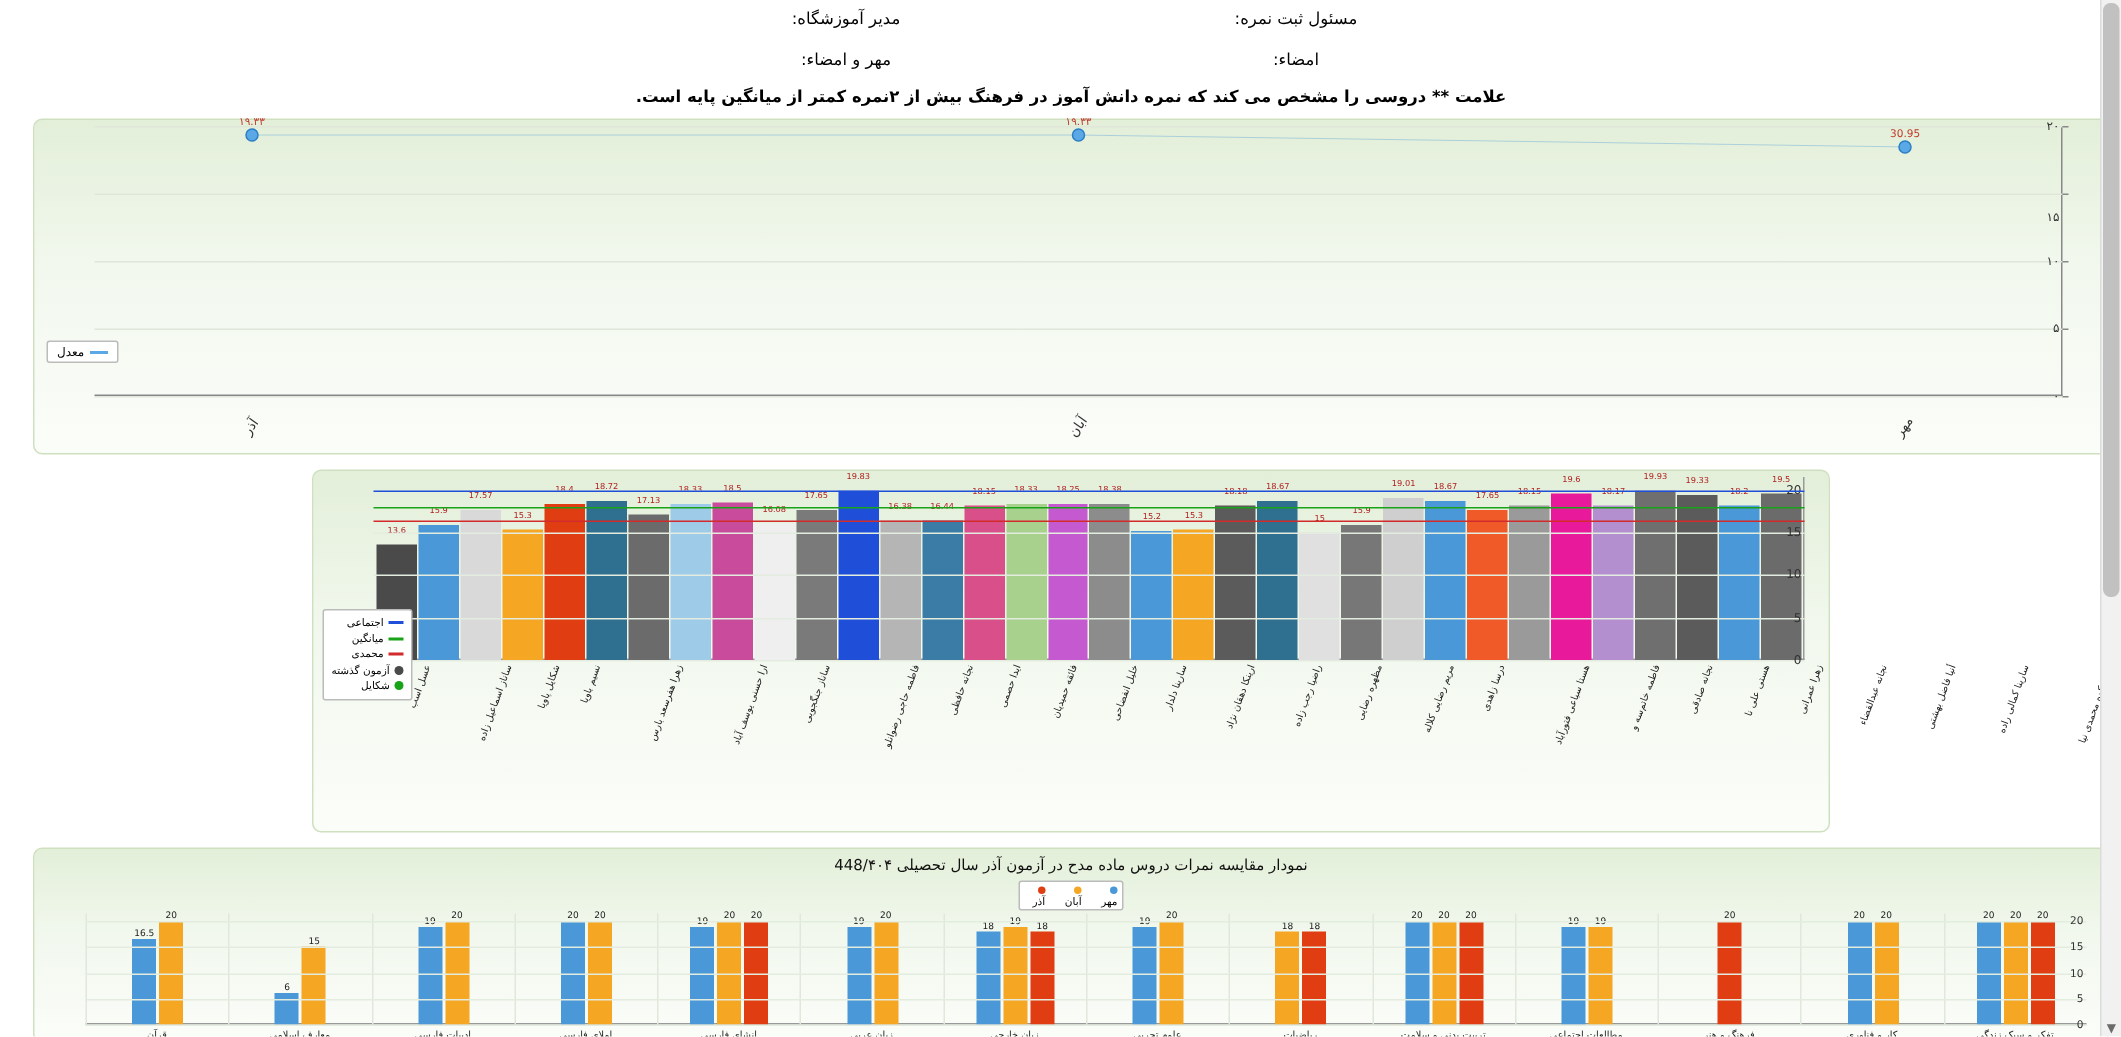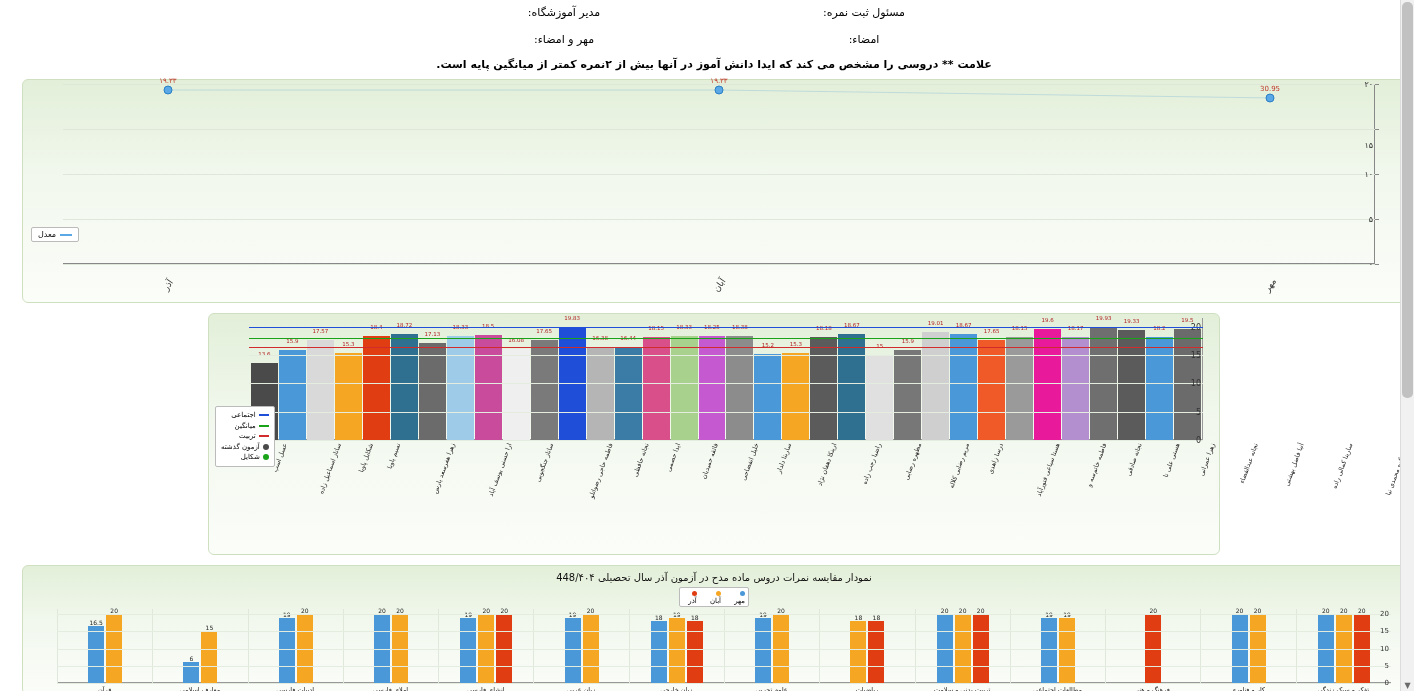--- a/index.html
+++ b/index.html
@@ -79,21 +79,21 @@
   <div class="hdr">
     <div class="hdr-row">
       <div class="hdr-cell">مسئول ثبت نمره:</div>
       <div class="hdr-cell">مدیر آموزشگاه:</div>
     </div>
     <div class="hdr-row" style="margin-top:14px;">
       <div class="hdr-cell">امضاء:</div>
       <div class="hdr-cell">مهر و امضاء:</div>
     </div>
   </div>
-  <div class="note">علامت ** دروسی را مشخص می کند که ایدا دانش آموز در آنها بیش از ۲نمره کمتر از میانگین پایه است.</div>
+  <div class="note">علامت ** دروسی را مشخص می کند که نمره دانش آموز در فرهنگ بیش از ۲نمره کمتر از میانگین پایه است.</div>
 
   <div class="panel" id="chart1">
     <div class="c1-plot" id="c1plot">
       <div class="c1-yaxis"></div>
       <div class="c1-xaxis"></div>
     <div class="c1-grid" style="top: 180px;"></div>
         <div class="c1-ylab" style="top: 180px;">۰</div>
         <div class="c1-tick" style="top: 180px;"></div>
         <div class="c1-grid" style="top: 135px;"></div>
         <div class="c1-ylab" style="top: 135px;">۵</div>
@@ -306,21 +306,21 @@
         <span>هستی علی نا</span>
         <span>زهرا عمرانی</span>
         <span>نجانه عبدالقضاء</span>
         <span>أنیا فاضل بهشتی</span>
         <span>سارینا کمالی راده</span>
         <span>دخت کوه محمدی نیا</span>
       </div>
     <div class="c2-legend" id="c2legend">
         <div><i style="background: rgb(31, 79, 216);"></i><span>اجتماعی</span></div>
         <div><i style="background: rgb(24, 163, 24);"></i><span>میانگین</span></div>
-        <div><i style="background: rgb(209, 43, 43);"></i><span>تربیت</span></div>
+        <div><i style="background: rgb(209, 43, 43);"></i><span>محمدی</span></div>
         <div><span class="dot" style="background: rgb(74, 74, 74);"></span><span>آزمون گذشته</span></div>
         <div><span class="dot" style="background: rgb(24, 163, 24);"></span><span>شکایل</span></div>
       </div>
   </div>
 
   <div class="panel" id="chart3">
     <div class="panel-title">نمودار مقایسه نمرات دروس ماده مدح در آزمون آذر سال تحصیلی 448/۴۰۴</div>
     <div class="c3-legend" id="c3legend">
         <span><span class="dot" style="background: rgb(74, 152, 216);"></span><span>مهر</span></span>
         <span><span class="dot" style="background: rgb(245, 166, 35);"></span><span>آبان</span></span>

